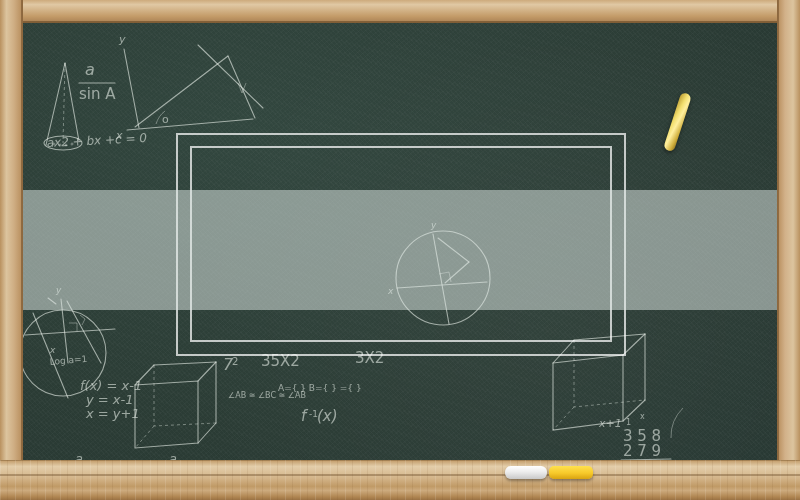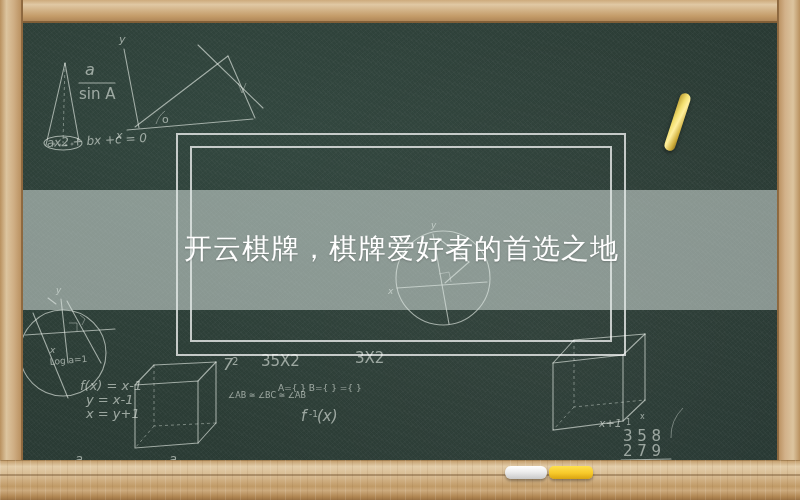--- a/index.html
+++ b/index.html
@@ -278,21 +278,20 @@
 
       <path class="ck-thin" d="M660 385 A 40 40 0 0 0 648 415"></path>
 
     </svg>
 
     <div class="wframe outer" style="left:153px;top:110px;"></div>
     <div class="wframe inner" style="left:167px;top:123px;"></div>
   </div>
 
   <div id="band"></div>
-  <div id="headline">开云棋牌，棋牌爱好者的首选之地</div>
 
   <div class="chalk-stick" id="chalk-yellow-board"></div>
 
   <div class="rail-bottom">
     <div class="grain"></div>
     <div class="lip"></div>
   </div>
   <div class="chalk-stick" id="chalk-white-tray"></div>
   <div class="chalk-stick" id="chalk-yellow-tray"></div>
 

